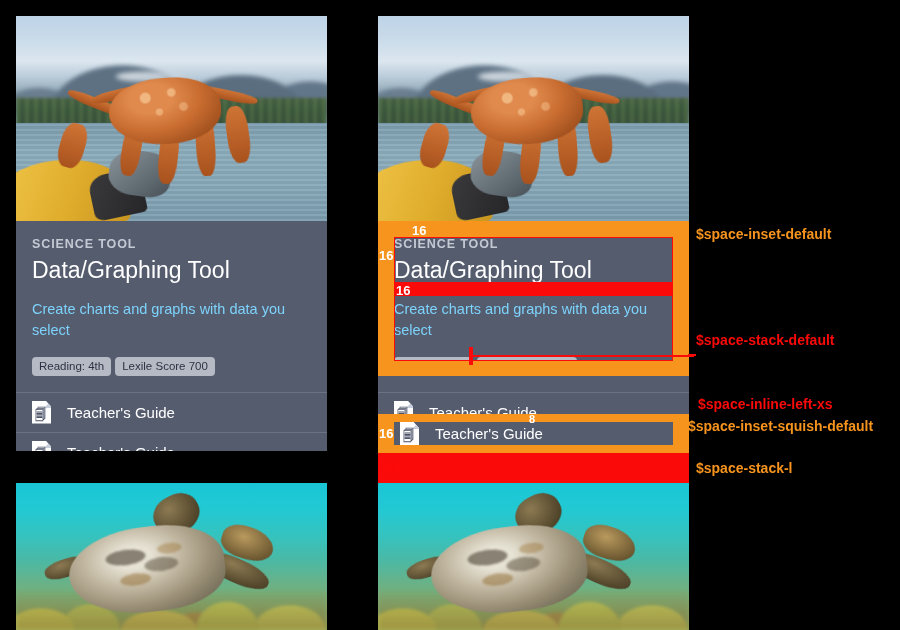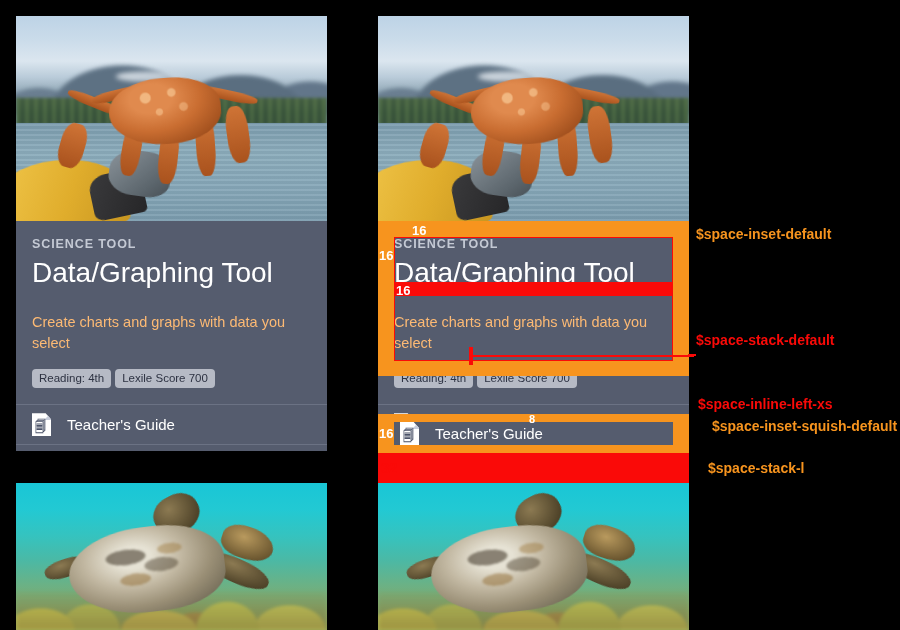--- a/index.html
+++ b/index.html
@@ -61,22 +61,22 @@
   .crab-body:after { content:""; position:absolute; inset:8%;
     background:radial-gradient(circle at 30% 25%, rgba(255,220,170,.55) 0 6%, transparent 8%),
                radial-gradient(circle at 58% 18%, rgba(255,220,170,.5) 0 5%, transparent 7%),
                radial-gradient(circle at 44% 52%, rgba(255,215,165,.45) 0 5%, transparent 7%),
                radial-gradient(circle at 70% 45%, rgba(255,215,165,.4) 0 5%, transparent 7%);
     border-radius:inherit; }
   .leg { position:absolute; background:linear-gradient(180deg,#cf7436,#a9521d);
     border-radius:40%; filter:blur(.35px); }
   .card-body { padding:16px; }
   .eyebrow { color:#c4c9d4; font-size:12.5px; font-weight:bold; letter-spacing:.9px; }
-  .title { color:#fff; font-size:28px; font-weight:normal; margin-top:6px; line-height:1.15; }
-  .desc { color:#fdba74; font-size:14.5px; line-height:1.42; margin-top:23px; }
+  .title { color:#fff; font-size:23px; font-weight:normal; margin-top:6px; line-height:1.15; }
+  .desc { color:#7dd3fc; font-size:14.5px; line-height:1.42; margin-top:16px; }
   .pills { display:flex; gap:4px; margin-top:16px; }
   .pill { background:#b6bac5; color:#2d3242; font-size:11.5px;
     padding:3px 7px 4px; border-radius:4px; white-space:nowrap; }
 
   .row { display:flex; align-items:center; gap:16px;
     padding:8px 16px; border-top:1px solid #6b7284; min-height:36px; }
   .row-label { color:#fff; font-size:15px; }
   .pdf-ico { width:19px; height:23px; background:#fff; position:relative; flex:0 0 auto;
     clip-path:polygon(0 0, 72% 0, 100% 26%, 100% 100%, 0 100%); }
   .pdf-ico:before { content:""; position:absolute; right:0; top:0;
@@ -275,18 +275,18 @@
   <span class="num num-white" style="left:412px; top:224px;">16</span>
   <span class="num num-white" style="left:379px; top:249px;">16</span>
   <span class="num num-white" style="left:396px; top:284px;">16</span>
   <span class="num num-white" style="left:379px; top:427px;">16</span>
   <span class="num num-white" style="left:529px; top:414px; font-size:11px;">8</span>
   <span class="num num-red" style="left:381px; top:460px; font-size:15px;">32</span>
 
   <span class="lbl lbl-orange" style="left:696px; top:226px;">$space-inset-default</span>
   <span class="lbl lbl-red" style="left:696px; top:284px;">$space-stack-default</span>
   <span class="lbl lbl-red" style="left:698px; top:348px;">$space-inline-left-xs</span>
-  <span class="lbl lbl-orange" style="left:712px; top:418px;">$space-inset-squish-default</span>
-  <span class="lbl lbl-orange" style="left:696px; top:460px;margin-left:12px;">$space-stack-l</span>
+  <span class="lbl lbl-orange" style="left:688px; top:418px;">$space-inset-squish-default</span>
+  <span class="lbl lbl-orange" style="left:696px; top:460px;">$space-stack-l</span>
 
   <div class="leader" style="left:688px; top:354px; width:8px;"></div>
 
 </div>
 
 </body></html>

